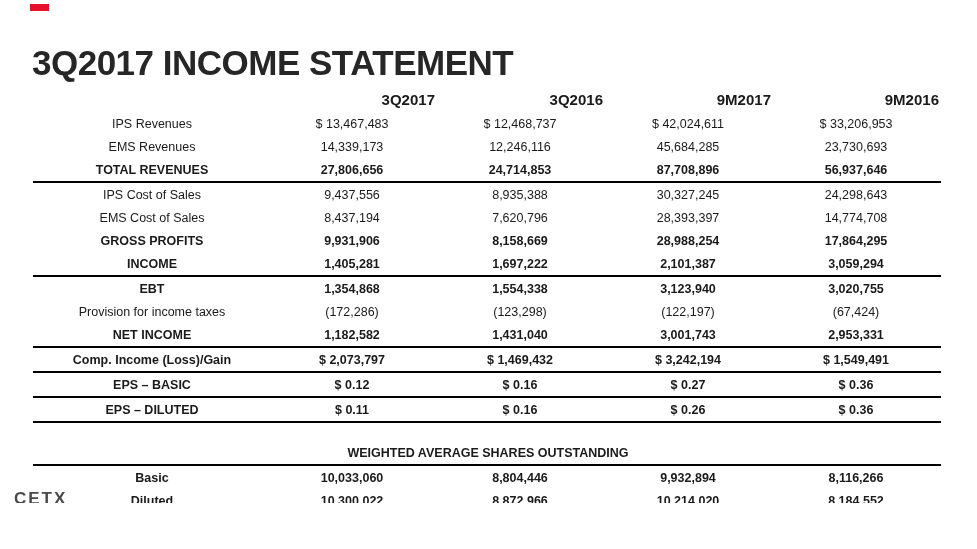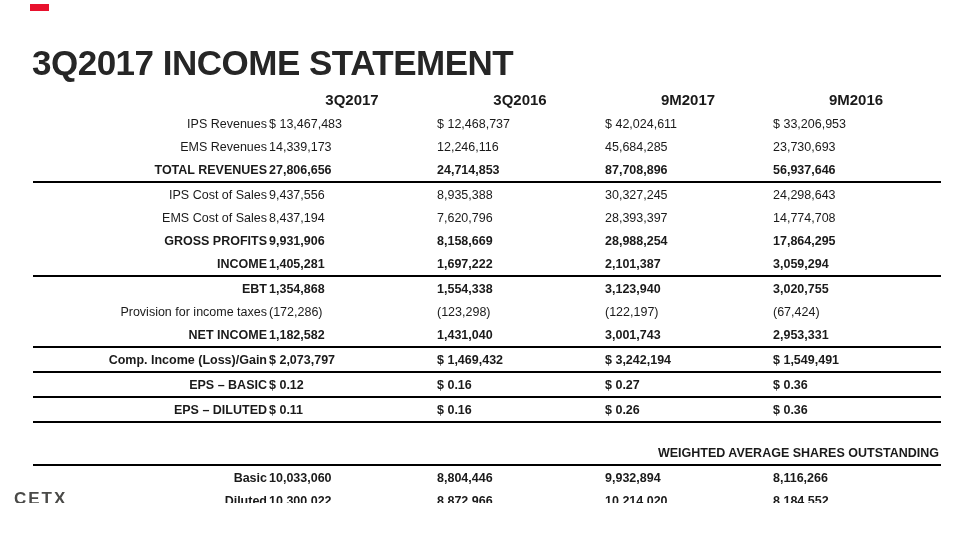--- a/index.html
+++ b/index.html
@@ -23,29 +23,29 @@
     color:#262626;white-space:nowrap;
   }
   table.fin{
     position:absolute;left:33px;top:78px;
     width:908px;
     border-collapse:collapse;table-layout:fixed;
   }
   table.fin col.c-label{width:236px;}
   table.fin col.c-num{width:168px;}
   table.fin th{
-    font-size:15px;font-weight:bold;
+    font-size:15px;font-weight:bold;text-align:right;
     height:30px;padding:0 2px 4px 0;color:#1a1a1a;vertical-align:bottom;
   }
   table.fin td{
     font-size:12.5px;height:23px;padding:0 2px 0 0;
     vertical-align:middle;white-space:nowrap;overflow:hidden;
   }
-  table.fin td.label{text-align:right;padding-left:4px;}
-  table.fin td.num{text-align:left;}
+  table.fin td.label{text-align:center;padding-left:4px;}
+  table.fin td.num{text-align:center;}
   table.fin tr.bold td{font-weight:bold;margin-top:46px;}
   table.fin tr.rule td{border-bottom:2px solid #000;}
   table.fin tr.spacer td{height:18px;border:none;}
   .page-number{
     position:absolute;left:16px;top:501px;
     font-size:13px;font-weight:bold;color:#595959;
   }
   .logo{
     position:absolute;left:14px;top:490px;line-height:1;
   }

